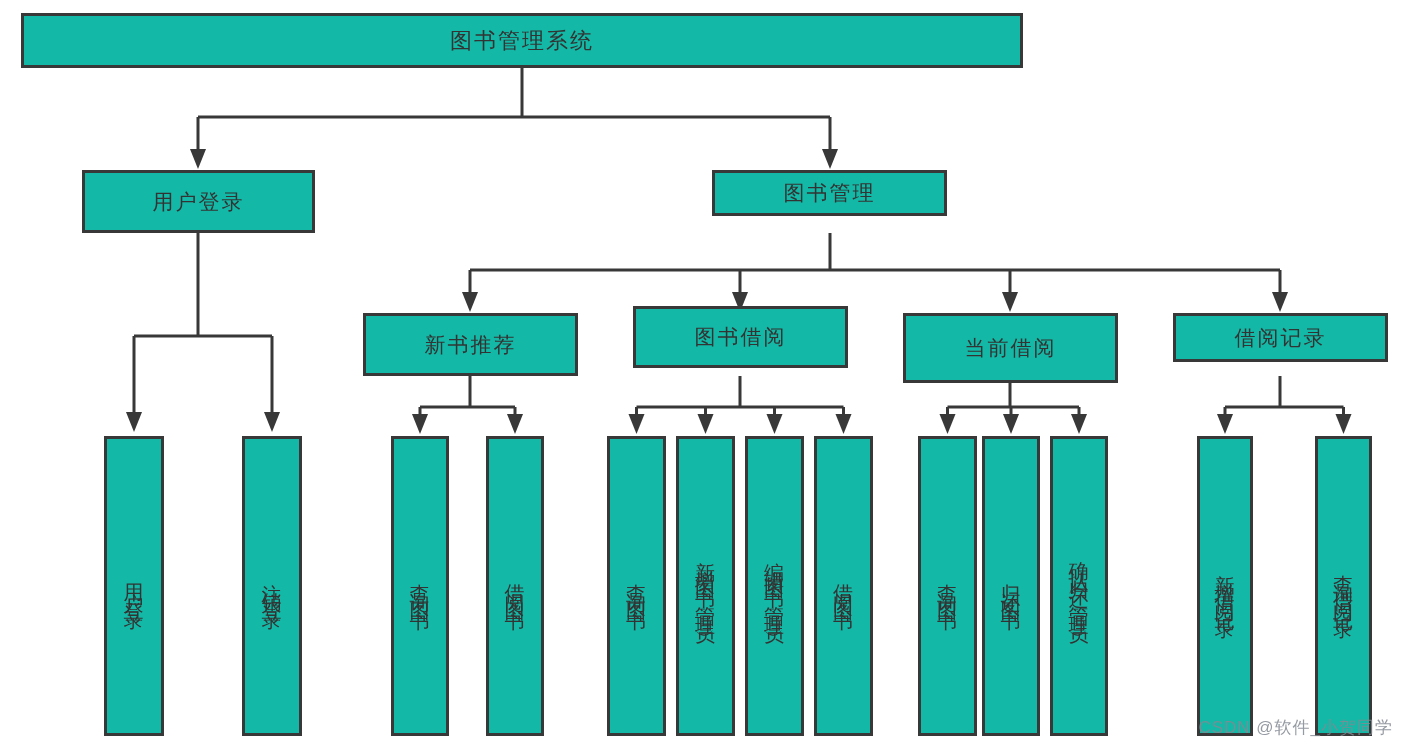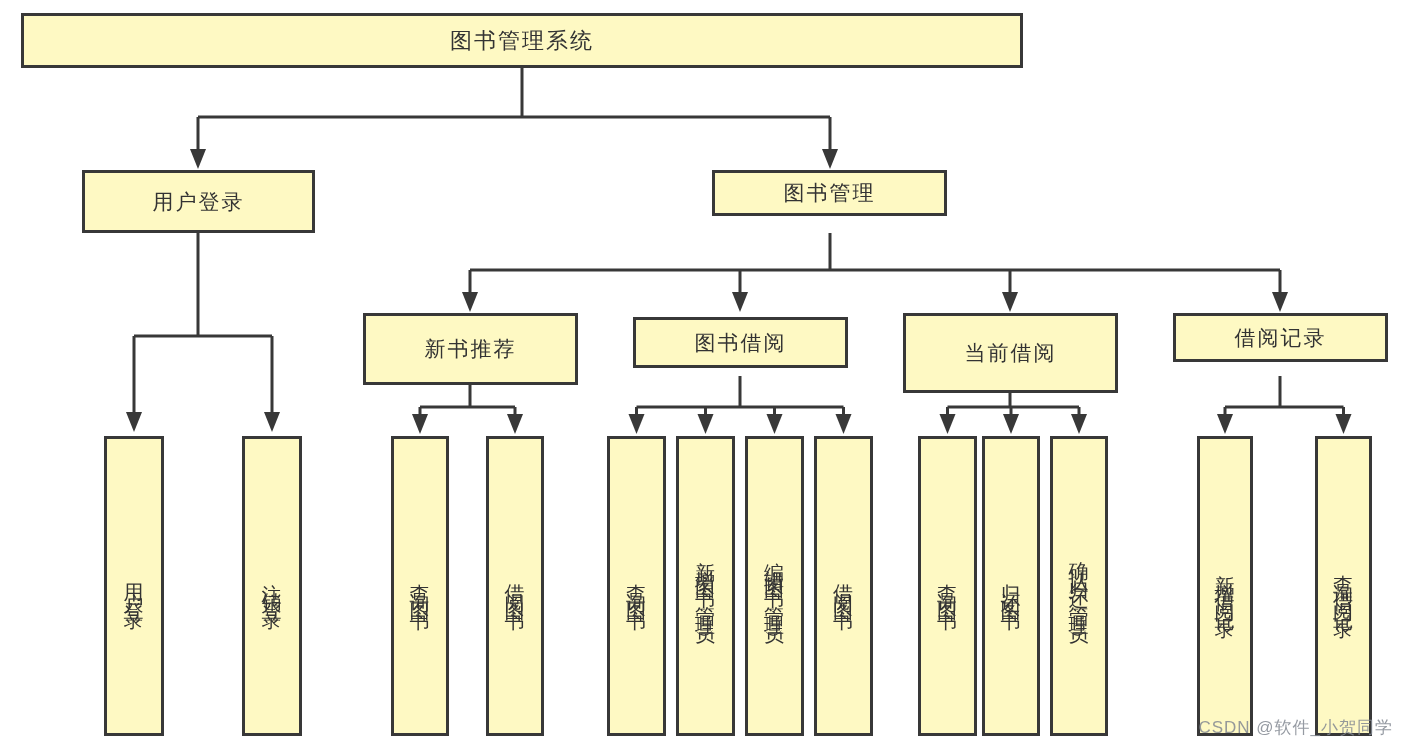--- a/index.html
+++ b/index.html
@@ -5,21 +5,21 @@
 <style>
   * { margin:0; padding:0; box-sizing:border-box; }
   html,body { background:#ffffff; }
   body { font-family:"Liberation Sans","DejaVu Sans",sans-serif; color:#333333; }
   .canvas {
     position:relative; width:1405px; height:747px;
     background:#ffffff; overflow:hidden;
   }
   svg.wires { position:absolute; left:0; top:0; width:1405px; height:747px; }
   .node {
-    position:absolute; background:#fef9c3; border:3px solid #383838;
+    position:absolute; background:#14b8a6; border:3px solid #383838;
     display:flex; align-items:center; justify-content:center; color:#333333;
   }
   .node.h .lbl { font-size:21px; letter-spacing:2px; white-space:nowrap; }
   .node.root .lbl { font-size:22px; }
   .node.v .lbl {
     writing-mode:vertical-rl; text-orientation:mixed;
     font-size:20px; letter-spacing:9px; line-height:1; white-space:nowrap;
   }
   .watermark {
     position:absolute; right:12px; bottom:8px;
@@ -76,27 +76,27 @@
     <span class="lbl">图书管理系统</span>
   </div>
 
   <div class="node h" style="left:82px;top:170px;width:233px;height:63px">
     <span class="lbl">用户登录</span>
   </div>
   <div class="node h" style="left:712px;top:170px;width:235px;height:46px">
     <span class="lbl">图书管理</span>
   </div>
 
-  <div class="node h" style="left:363px;top:313px;width:215px;height:72px">
+  <div class="node h" style="left:363px;top:313px;width:215px;height:63px">
     <span class="lbl">新书推荐</span>
   </div>
-  <div class="node h" style="left:633px;top:317px;width:215px;height:51px">
+  <div class="node h" style="left:633px;top:306px;width:215px;height:62px">
     <span class="lbl">图书借阅</span>
   </div>
-  <div class="node h" style="left:903px;top:313px;width:215px;height:80px">
+  <div class="node h" style="left:903px;top:313px;width:215px;height:70px">
     <span class="lbl">当前借阅</span>
   </div>
   <div class="node h" style="left:1173px;top:313px;width:215px;height:49px">
     <span class="lbl">借阅记录</span>
   </div>
 
   <div class="node v" style="left:104px;top:436px;width:60px;height:300px">
     <span class="lbl">用户登录</span>
   </div>
   <div class="node v" style="left:242px;top:436px;width:60px;height:300px">

